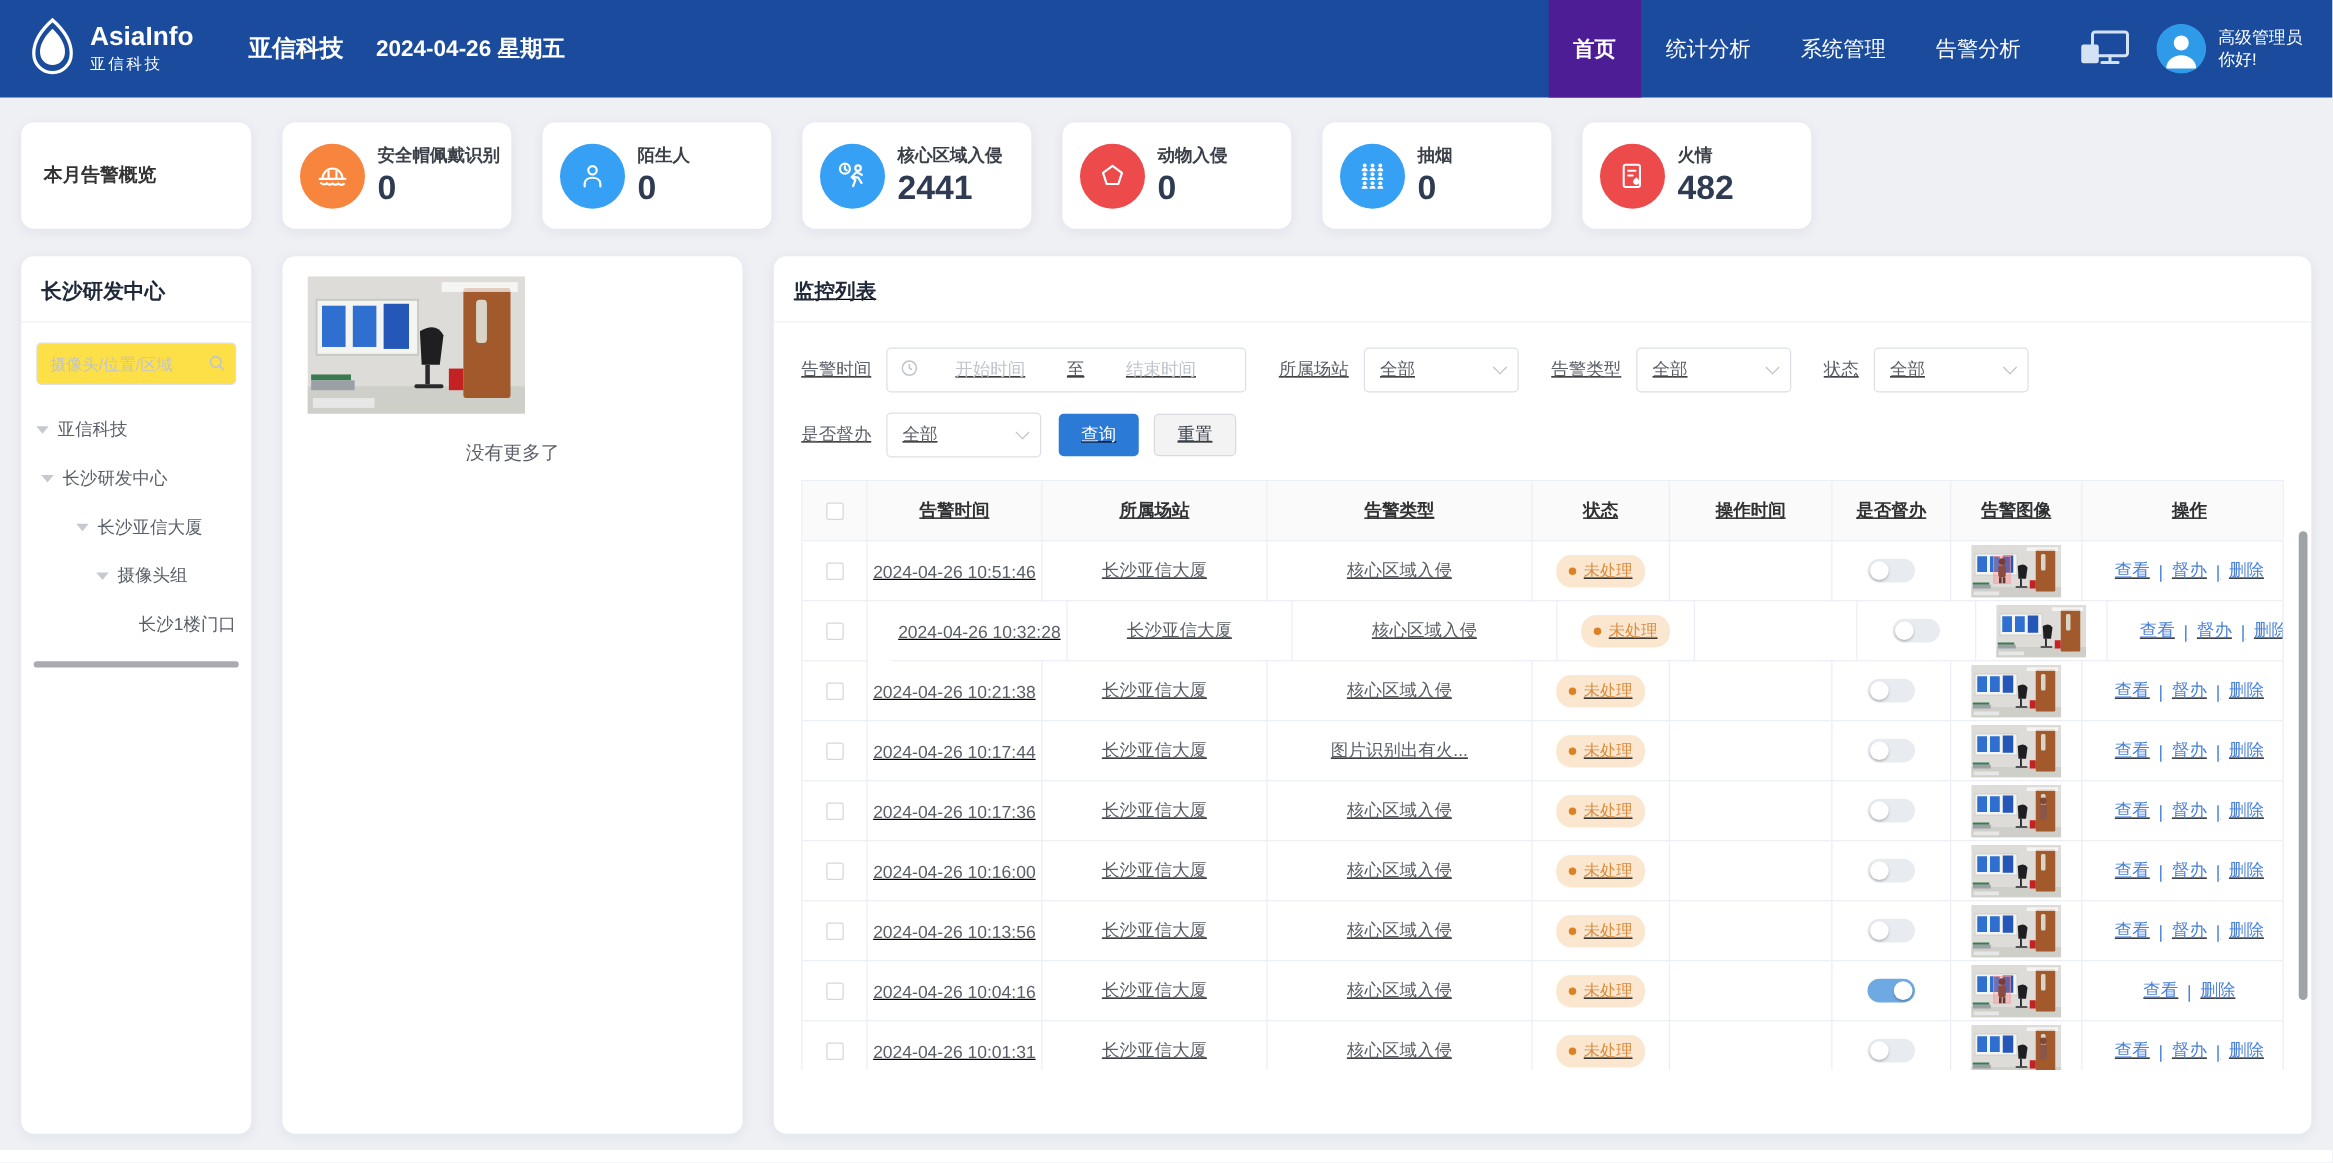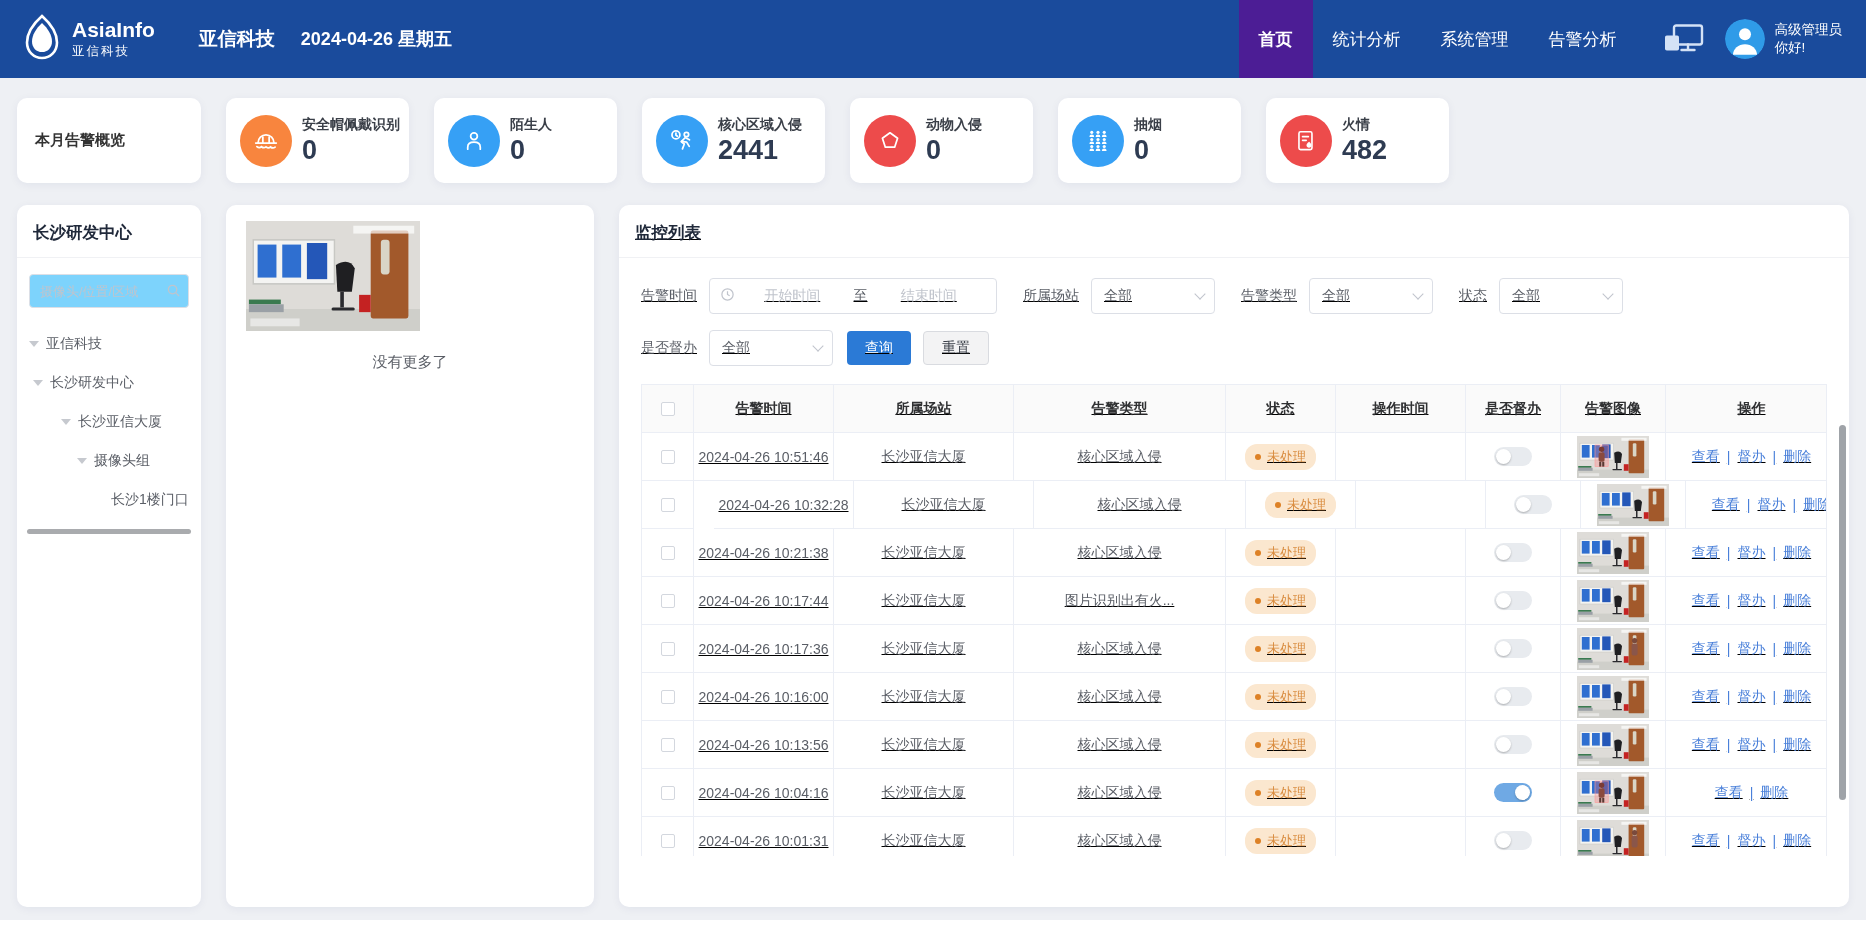--- a/index.html
+++ b/index.html
@@ -33,21 +33,21 @@
   .stat-label { font-size:14px; color:#3a3f48; font-weight:600; white-space:nowrap; }
   .stat-value { font-size:27px; font-weight:bold; color:#2e3b52; line-height:1.1; margin-top:2px; }
 
   
   .main { display:flex; gap:25px; margin:22px 17px 0; }
   .panel-title { font-size:16.5px; font-weight:bold; color:#20293a; padding:17px 16px 13px; border-bottom:1px solid #f0f1f4; }
 
   
   .sidebar { width:184px; height:702px; flex:none; position:relative; overflow:hidden; }
   .search-wrap { margin:16px 12px 6px; position:relative; }
-  .search-input { width:100%; height:34px; border:1px solid #dcdfe6; border-radius:4px; padding:0 26px 0 10px; font-size:13px; color:#5a5e66; outline:none; font-family:inherit; background:#7dd3fc; }
+  .search-input { width:100%; height:34px; border:1px solid #dcdfe6; border-radius:4px; padding:0 26px 0 10px; font-size:13px; color:#5a5e66; outline:none; font-family:inherit; background:#fde047; }
   .search-input::placeholder { color:#bfc4cd; }
   .search-icon { position:absolute; right:8px; top:9px; }
   .tree { padding-top:10px; }
   .tree-item { display:flex; align-items:center; height:39px; font-size:14px; color:#5a5e66; white-space:nowrap; cursor:pointer; }
   .caret { width:0; height:0; border-left:5px solid transparent; border-right:5px solid transparent; border-top:6px solid #c6c9cf; margin-right:7px; flex:none; }
   .tree-hscroll { height:5px; background:#a9abae; border-radius:3px; margin:10px 10px 0; }
 
   
   .monitor { width:368px; height:702px; flex:none; }
   .monitor-body { padding:16px 20px; }

